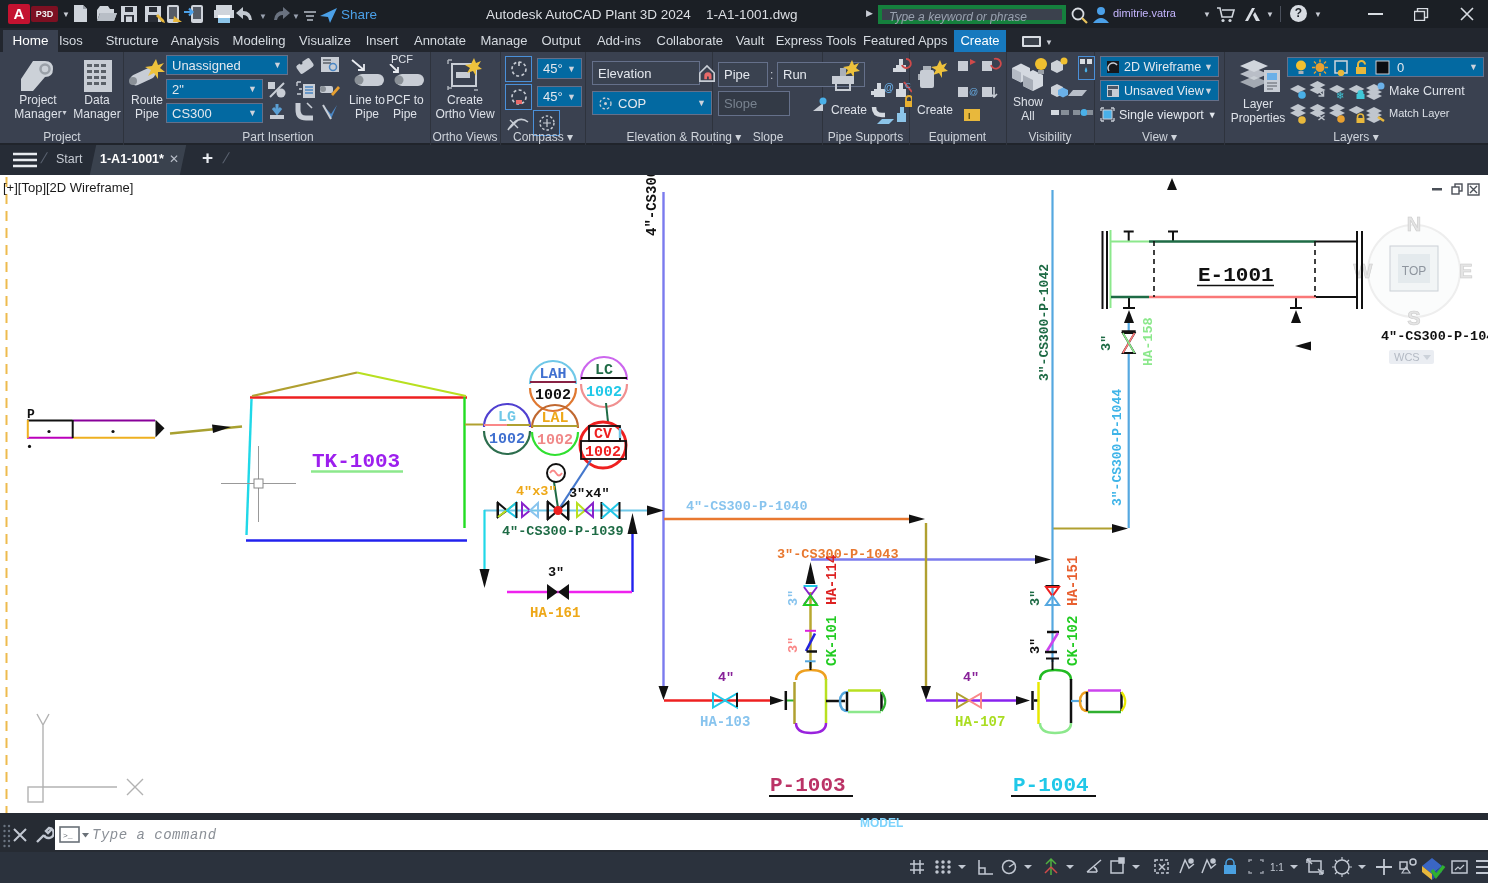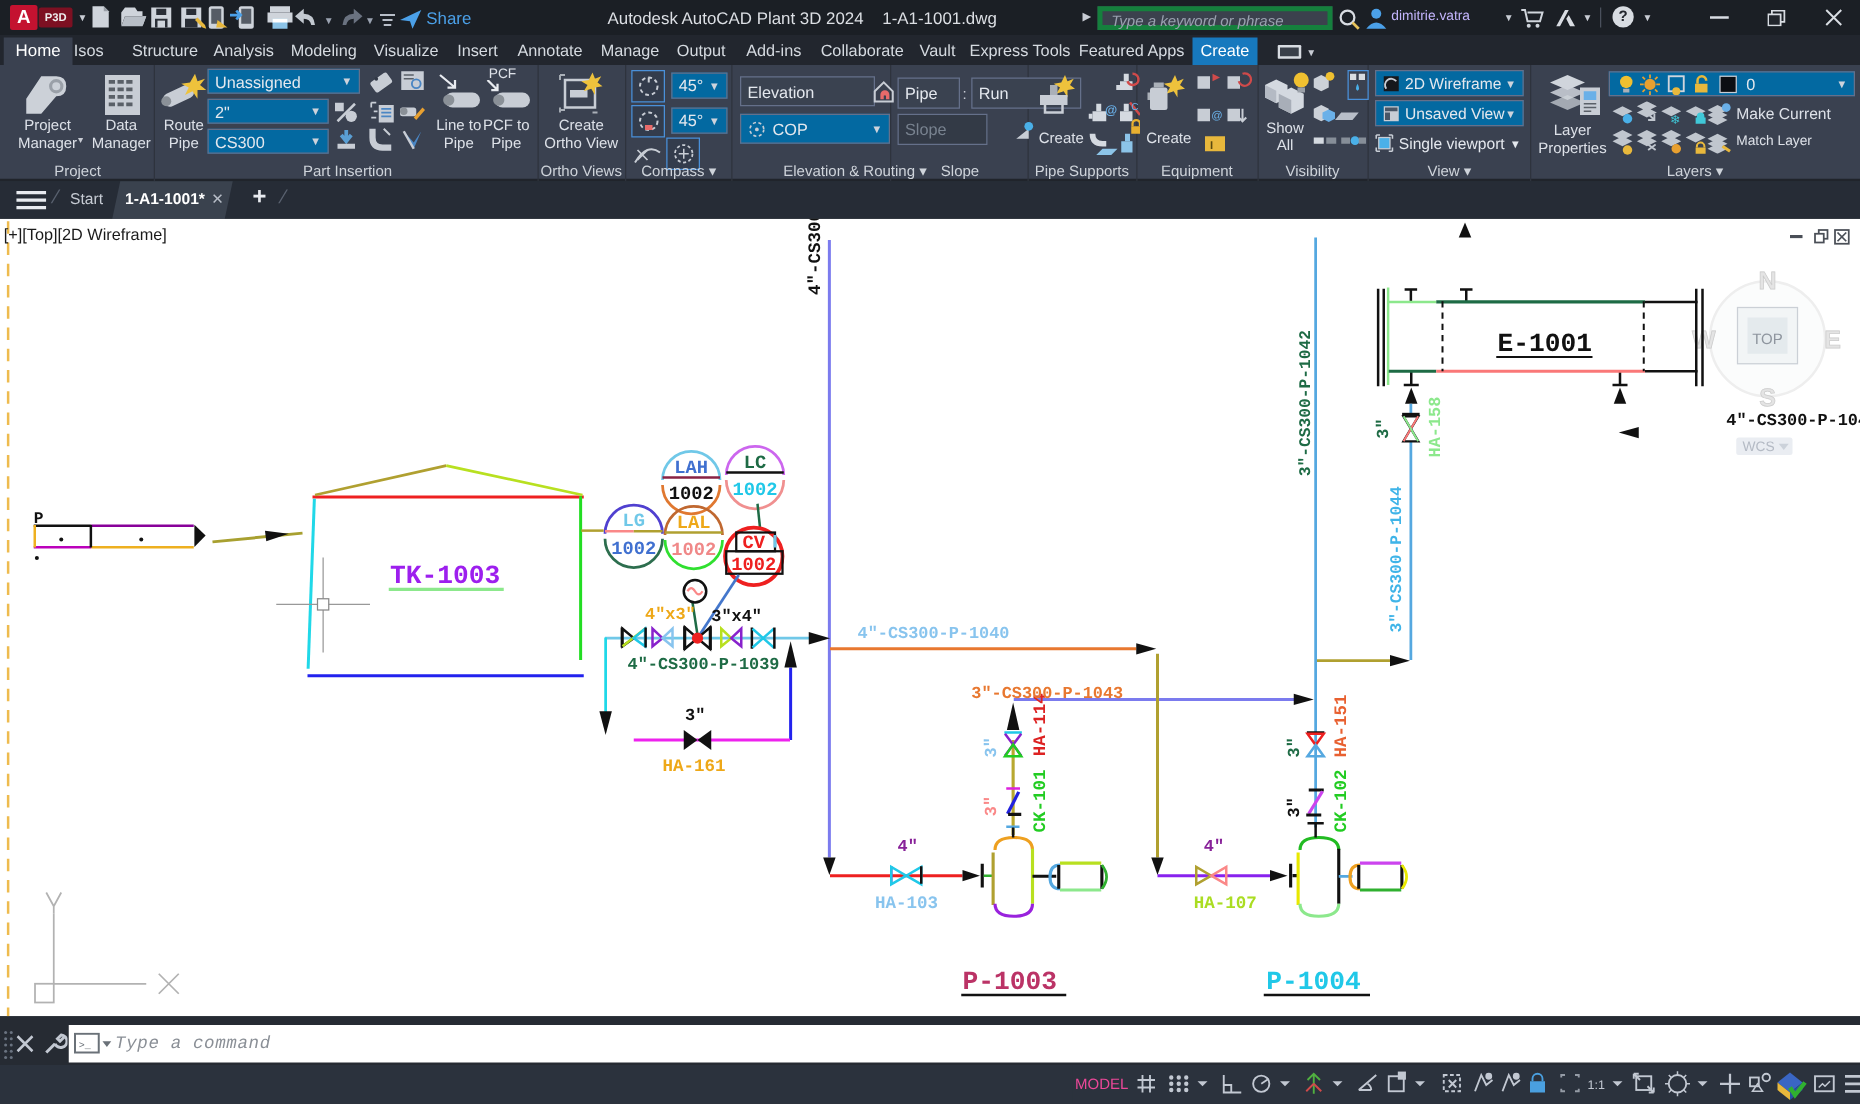--- a/index.html
+++ b/index.html
@@ -493,21 +493,21 @@
 <div class="abs" style="left:55px;top:820px;width:1433px;height:30px;background:#fff"></div>
 <svg class="abs" style="left:59px;top:826px" width="32" height="18">
     <rect x="1" y="1" width="19" height="15" fill="none" stroke="#6a7178" stroke-width="1.6"></rect>
     <text x="4" y="12" font-size="8" fill="#6a7178" font-family="Liberation Mono">&gt;_</text>
     <path d="M23,7 l3.5,4.5 3.5,-4.5 z" fill="#6a7178"></path>
   </svg>
 <div class="abs" style="left:92px;top:827px;color:#8a8f96;font:italic 14px 'Liberation Mono',monospace;letter-spacing:0.5px">Type a command</div>
 
 <div class="abs" style="left:0;top:852px;width:1488px;height:31px;background:#2b323d"></div>
 <div class="abs" style="left:858px;top:852px;width:630px;height:31px;background:#2b323d"></div>
-<div class="abs" style="left:860px;top:860px;color:#ec4899;font-size:12px;font-weight:normal">MODEL</div>
+<div class="abs" style="left:860px;top:816px;color:#7dd3fc;font-size:12px;font-weight:bold">MODEL</div>
 <svg class="abs" style="left:908px;top:852px" width="580" height="31">
 <g stroke="#c2c8d2" stroke-width="1.5" fill="none">
 <path d="M6,8 v14 M12,8 v14 M2,12 h14 M2,18 h14"></path>
 <g transform="translate(26,0)">
         <circle cx="3" cy="10" r="1" fill="#c2c8d2"></circle>
         <circle cx="9" cy="10" r="1" fill="#c2c8d2"></circle>
         <circle cx="15" cy="10" r="1" fill="#c2c8d2"></circle>
         <circle cx="3" cy="15" r="1" fill="#c2c8d2"></circle>
         <circle cx="9" cy="15" r="1" fill="#c2c8d2"></circle>
         <circle cx="15" cy="15" r="1" fill="#c2c8d2"></circle>

